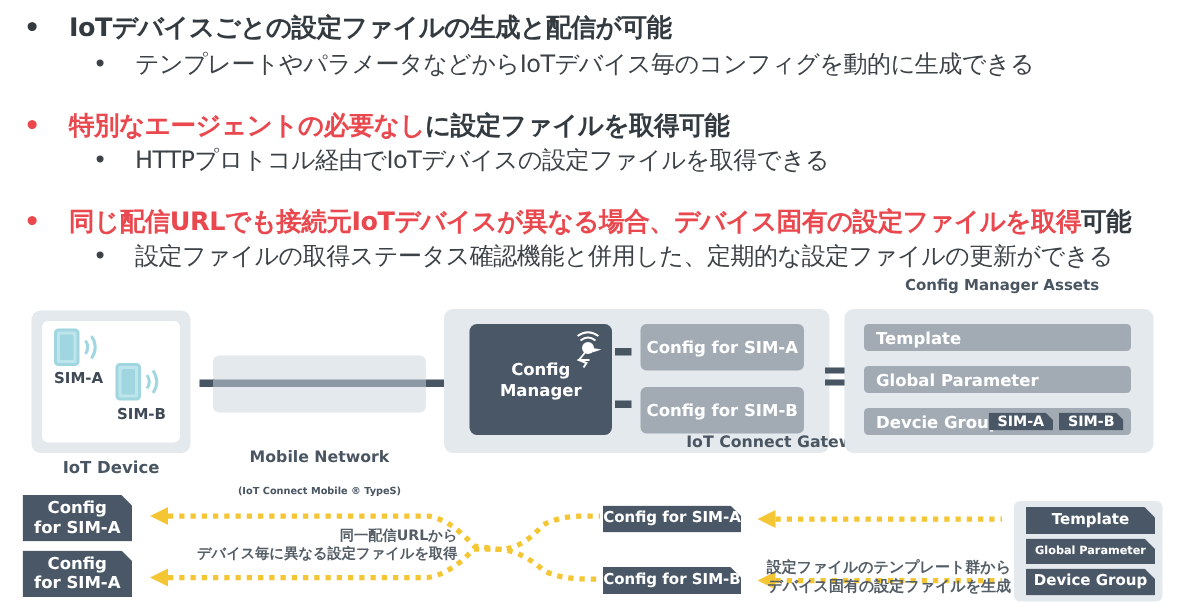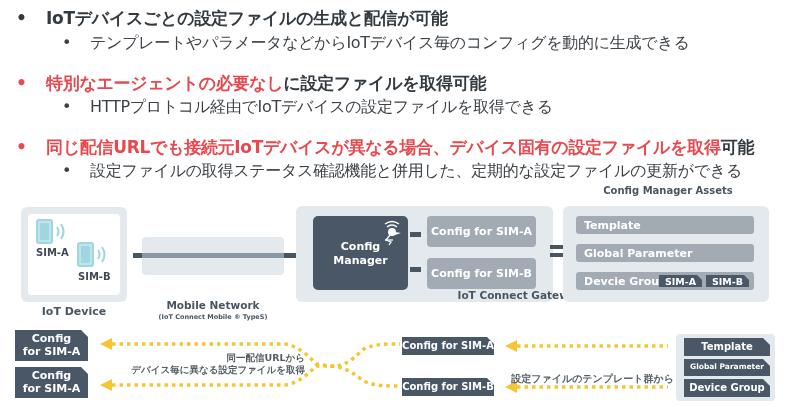--- a/index.html
+++ b/index.html
@@ -13,21 +13,21 @@
   .dot1 { display: inline-block; width: 30px; color: #333a40; }
   .dot2 { display: inline-block; width: 28px; color: #3c4247; }
   .red { color: #e8484e; margin-top: 39px; }
   .dot-red { color: #e8484e; }
 
   
   .abs { position: absolute; }
   .light-panel { background: #e4e9ed; border-radius: 6px; }
   .white-inner { background: #ffffff; border-radius: 4px; }
   .lbl { font-weight: bold; color: #4a5562; text-align: center; white-space: nowrap; }
-  .lbl-small { font-size: 6.5px; font-weight: bold; color: #4a5562; text-align: center; white-space: nowrap; }
+  .lbl-small { font-size: 6.5px; font-weight: bold; color: #4a5562; text-align: center; white-space: nowrap; margin-top: 10px; }
   .sim-label { font-size: 10px; font-weight: bold; color: #3f4a56; }
   .bar { background: #485563; }
   .bar-light { background: #8c98a3; }
   .dark-box { background: #4a5766; border-radius: 5px; color: #fff; font-weight: bold; }
   .grey-box { background: #a2abb4; border-radius: 4px; color: #fff; font-weight: bold; font-size: 11px; display:flex; align-items:center; justify-content:center; }
   .asset-row { background: #a2abb4; border-radius: 3px; color: #fff; font-weight: bold; font-size: 11px; display:flex; align-items:center; padding-left: 8px; }
   .tag { background: #4a5766; color: #fff; font-size: 9.5px; font-weight: bold; display:flex; align-items:center; justify-content:center;
          clip-path: polygon(0 0, calc(100% - 5px) 0, 100% 5px, 100% 100%, 0 100%); }
   .file { background: #4a5766; color: #fff; font-weight: bold; display:flex; align-items:center; justify-content:center; text-align:center;
           clip-path: polygon(0 0, calc(100% - 7px) 0, 100% 7px, 100% 100%, 0 100%); line-height: 1.15; }
@@ -152,18 +152,19 @@
 <div class="abs caption" style="left:100px; top:352px; width:205px;">
   <div>同一配信URLから</div>
   <div>デバイス毎に異なる設定ファイルを取得</div>
 </div>
 
 <div class="abs file" style="left:402px; top:337px; width:92px; height:18px; font-size:10px;">Config for SIM-A</div>
 <div class="abs file" style="left:402px; top:378px; width:92px; height:18px; font-size:10px;">Config for SIM-B</div>
 
 <div class="abs caption" style="left:494px; top:372px; width:180px; font-size:10px;">
   <div>設定ファイルのテンプレート群から</div>
+  <div>デバイス固有の設定ファイルを生成</div>
 </div>
 
 <div class="abs light-panel" style="left:676px; top:334px; width:99px; height:67px; border-radius:4px;"></div>
 <div class="abs file" style="left:684px; top:338px; width:86px; height:18px; font-size:10px;">Template</div>
 <div class="abs file" style="left:684px; top:359px; width:86px; height:17px; font-size:7.5px;">Global Parameter</div>
 <div class="abs file" style="left:684px; top:379px; width:86px; height:18px; font-size:10px;">Device Group</div>
 
 </body></html>

